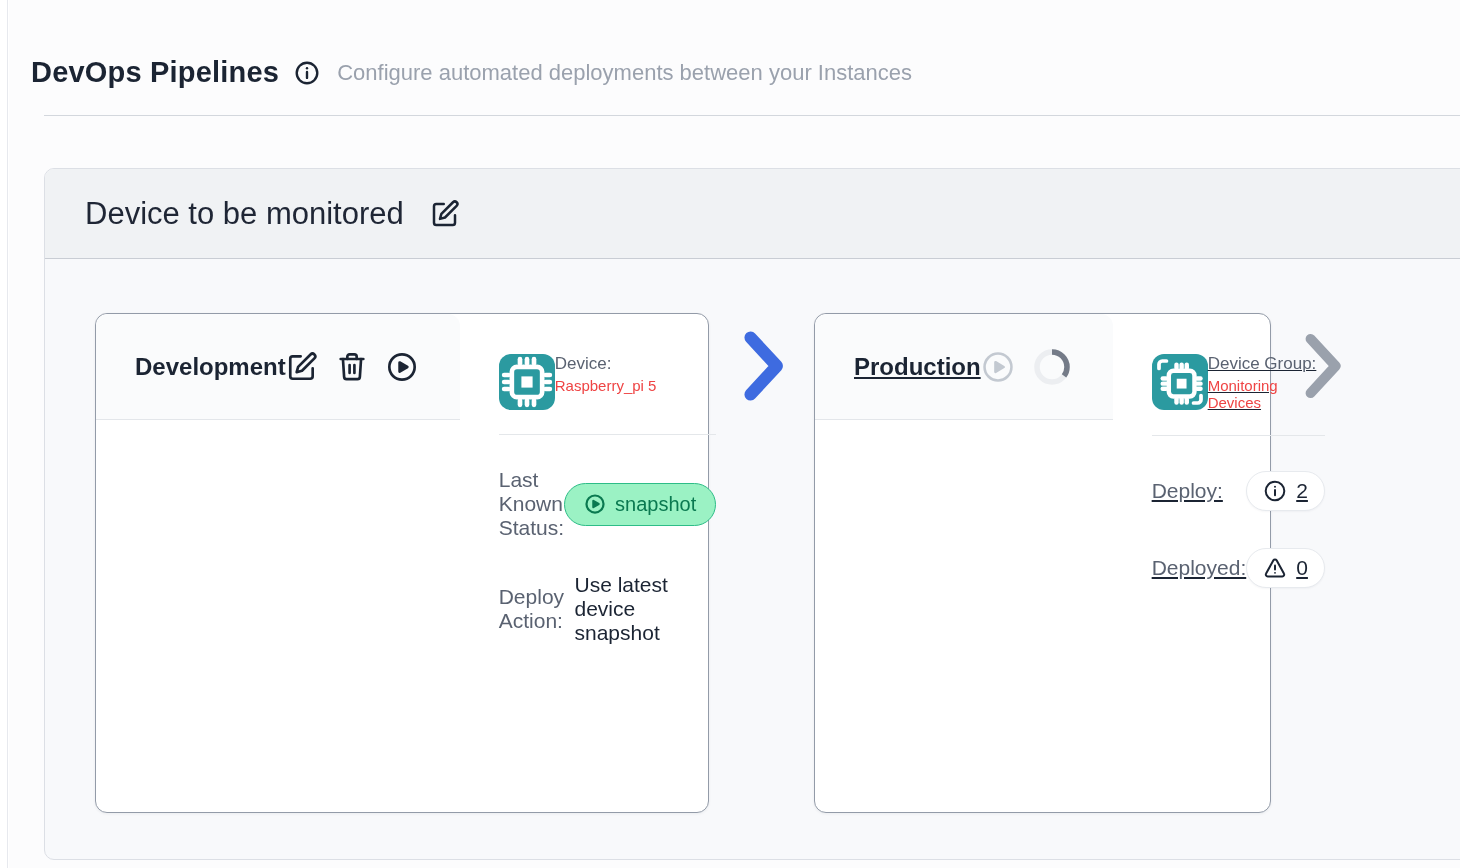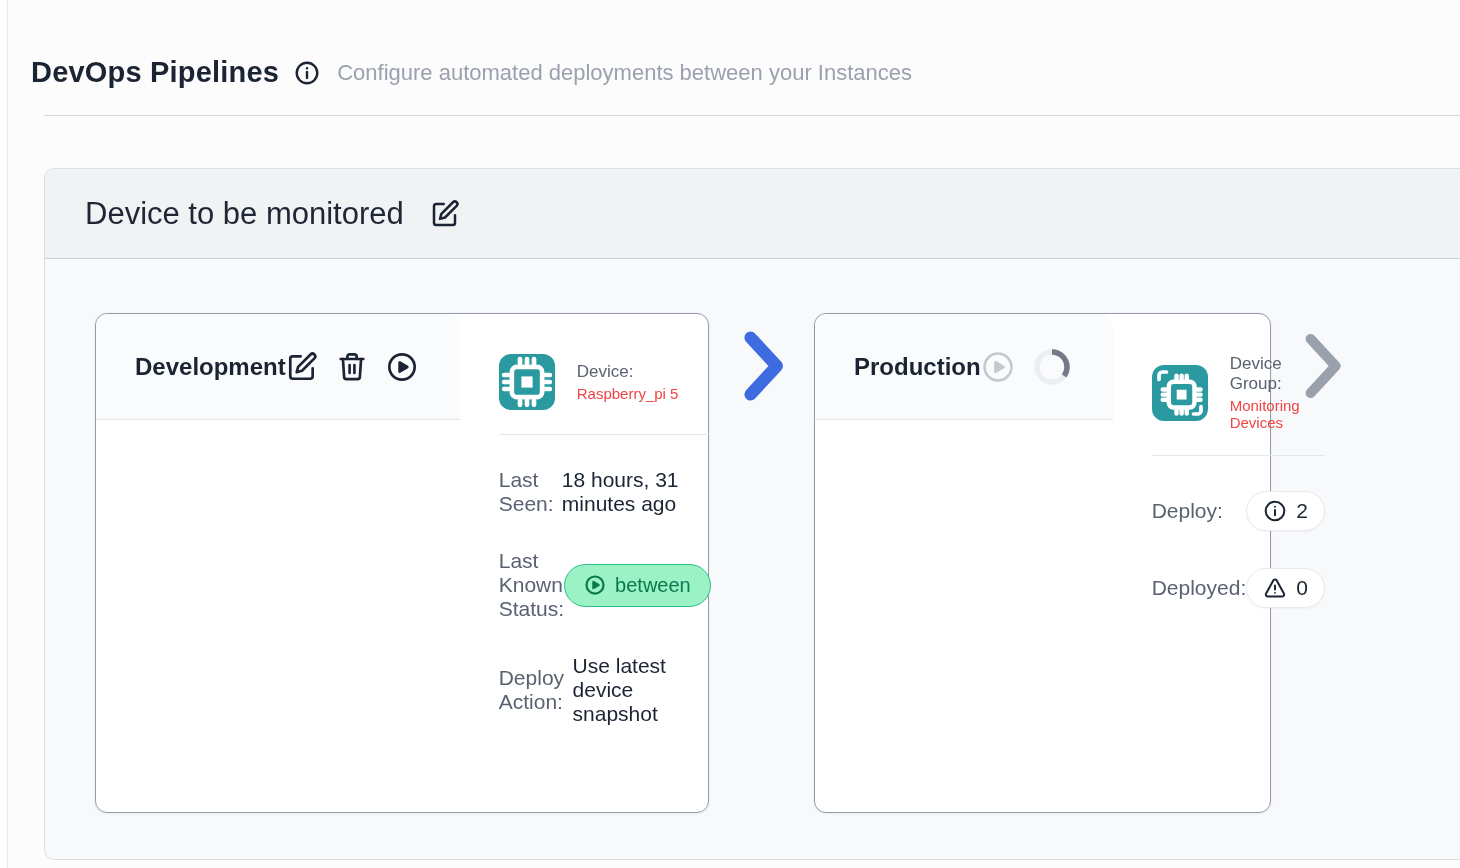--- a/index.html
+++ b/index.html
@@ -46,38 +46,38 @@
     padding:54px 0 0 50px;
     display:flex; align-items:flex-start;
   }
   
   .card {
     background:#ffffff; border:1px solid #939ba8; border-radius:12px;
     height:500px; box-shadow:0 1px 3px rgba(20,30,50,.06);
     display:flex; flex-direction:row;
   }
   .card-dev  { width:614px; }
-  .card-prod { width:457px; }
+  .card-prod { width:457px;text-decoration:underline; }
   .card-header {
     height:106px; flex:0 0 106px;
     display:flex; align-items:center; justify-content:space-between;
     padding:0 42px 0 39px;
     background:#fafbfc; border-bottom:1px solid #e3e6ea;
     border-radius:12px 12px 0 0;
   }
   .card-title { font-size:24px; font-weight:600; color:#1b2433; }
   .card-actions { display:flex; align-items:center; gap:18px; }
   .icon-btn {
     background:none; border:none; padding:0; display:inline-flex;
     color:#1b2433; cursor:pointer; width:32px; height:32px;
   }
   .icon-btn.disabled { color:#c3c9d1; cursor:default; width:34px; height:34px; }
   .card-body { padding:40px 40px 0 39px; }
   
-  .device-row { display:flex; align-items:center; gap:22px; }
+  .device-row { display:flex; align-items:flex-start; }
   .device-avatar {
     width:56px; height:56px; border-radius:12px; flex:0 0 56px;
     background:#2b9aa0; color:#ffffff;
     display:flex; align-items:center; justify-content:center;
   }
   .device-meta .device-label { font-size:17px; color:#5a6271; margin-bottom:3px; }
   .device-meta .device-name  { font-size:15px; color:#ef4444; font-weight:500; }
   .card-divider { height:1px; background:#e4e7ea; border:none; margin:24px 0 0 0; }
   
   .info-row {
@@ -198,35 +198,31 @@
                   <line x1="20" y1="15" x2="21.8" y2="15"></line>
               </svg>
             </span>
             <span class="device-meta">
               <div class="device-label">Device:</div>
               <div class="device-name">Raspberry_pi 5</div>
             </span>
           </div>
           <hr class="card-divider">
 
-          <div class="info-row">
-            <span class="info-label">Last Seen:</span>
-            <span class="info-value">18 hours, 31 minutes ago</span>
-          </div>
 
           <div class="info-row">
             <span class="info-label">Last Known Status:</span>
             <span class="status-pill">
               <span class="pill-icon">
                 <svg viewBox="0 0 24 24" fill="none" stroke="currentColor" stroke-width="2.4" stroke-linecap="round" stroke-linejoin="round">
                   <circle cx="12" cy="12" r="9.3"></circle>
                   <polygon points="10.2,8.6 16,12 10.2,15.4" fill="currentColor"></polygon>
                 </svg>
               </span>
-              <span>between</span>
+              <span>snapshot</span>
             </span>
           </div>
 
           <div class="info-row">
             <span class="info-label">Deploy Action:</span>
             <span class="info-value">Use latest device snapshot</span>
           </div>
         </div>
       </article>
 

